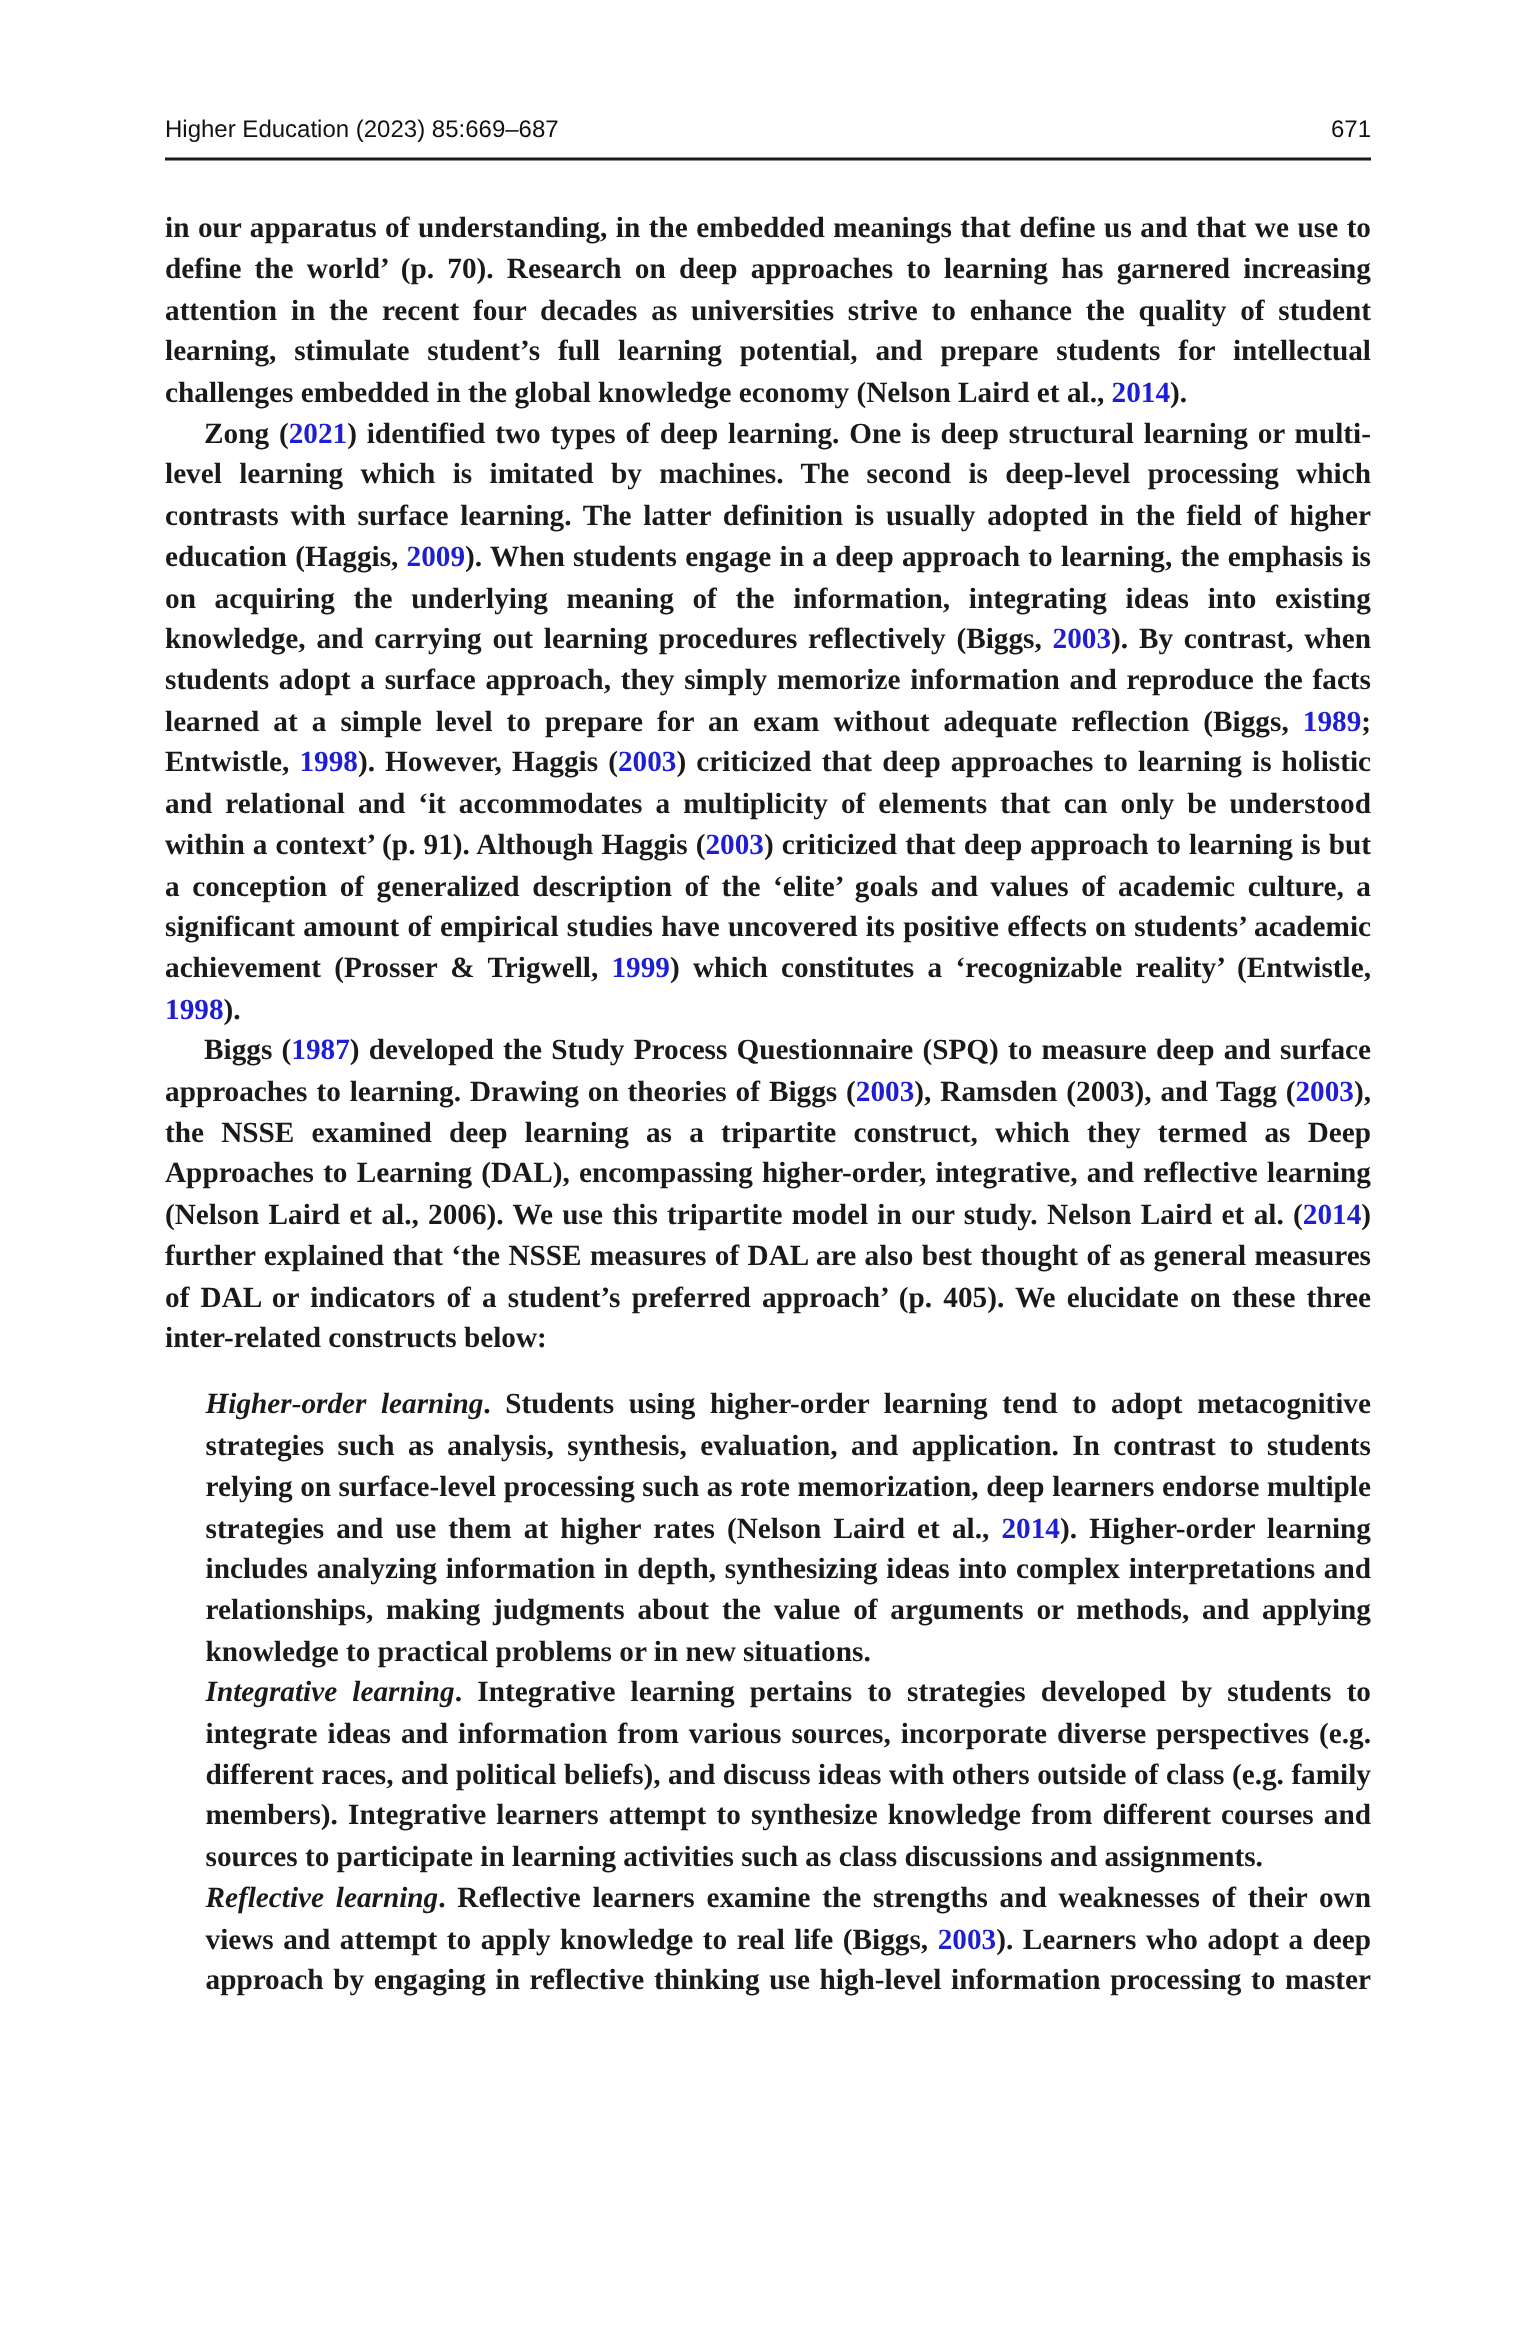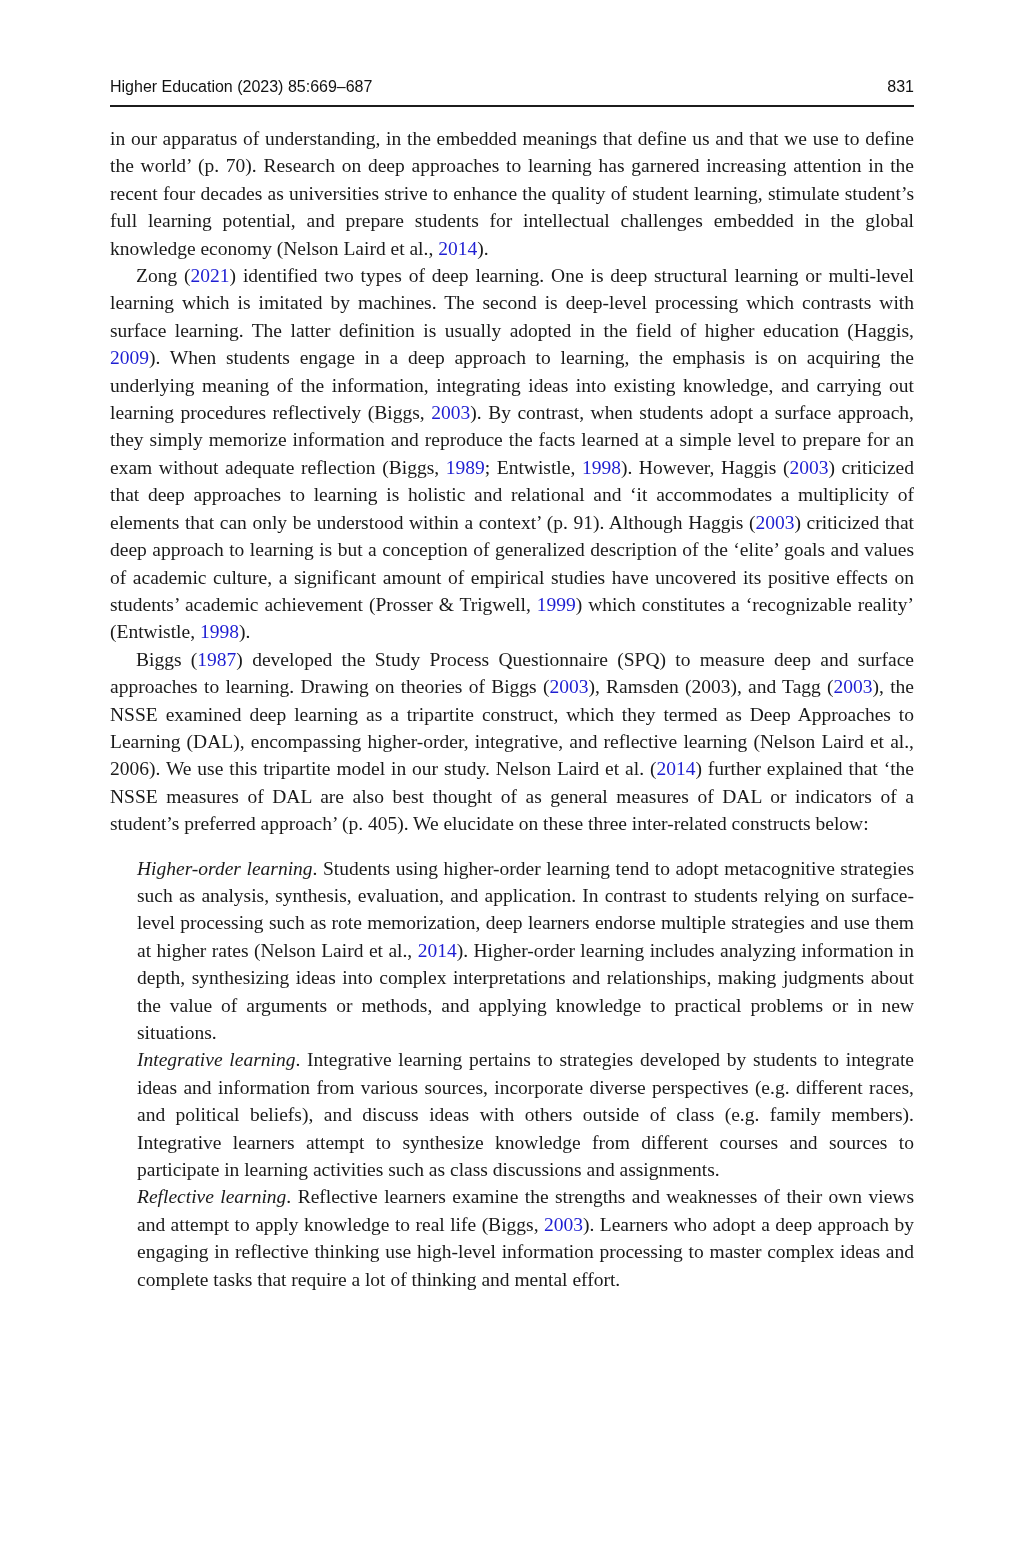--- a/index.html
+++ b/index.html
@@ -23,24 +23,25 @@
     font-size: 16px;
     color: #111111;
   }
   .head-rule {
     margin-top: 9px;
     border: none;
     border-bottom: 2px solid #1c1c1c;
     width: 100%;
   }
   .body-text {
-    margin-top: 18px;
+    margin-top: 32px;
     font-size: 19.5px;
     line-height: 27.4px;
     text-align: justify;
+    font-weight: bold;
   }
   p.para { margin: 0; padding: 0; }
   p.indent { text-indent: 26px; }
   .defs {
     margin-top: 17px;
     padding-left: 27px;
   }
   .it { font-style: italic; }
   a.ref-link {
     color: var(--link);
@@ -70,21 +71,21 @@
     letter-spacing: 0.2px;
   }
 </style>
 </head>
 <body>
 
 <div class="page">
 
   <header class="running-head">
     <span>Higher Education (2023) 85:669–687</span>
-    <span>831</span>
+    <span>671</span>
   </header>
 
   <hr class="head-rule">
 
   <main class="body-text">
     <p class="para"><span>in our apparatus of understanding, in the embedded meanings that define us and that we use to define the world’ (p. 70). Research on deep approaches to learning has garnered increasing attention in the recent four decades as universities strive to enhance the quality of student learning, stimulate student’s full learning potential, and prepare students for intellectual challenges embedded in the global knowledge economy (Nelson Laird et al., </span><a class="ref-link" href="#">2014</a><span>).</span></p>
     <p class="para indent"><span>Zong (</span><a class="ref-link" href="#">2021</a><span>) identified two types of deep learning. One is deep structural learning or multi-level learning which is imitated by machines. The second is deep-level processing which contrasts with surface learning. The latter definition is usually adopted in the field of higher education (Haggis, </span><a class="ref-link" href="#">2009</a><span>). When students engage in a deep approach to learning, the emphasis is on acquiring the underlying meaning of the information, integrating ideas into existing knowledge, and carrying out learning procedures reflectively (Biggs, </span><a class="ref-link" href="#">2003</a><span>). By contrast, when students adopt a surface approach, they simply memorize information and reproduce the facts learned at a simple level to prepare for an exam without adequate reflection (Biggs, </span><a class="ref-link" href="#">1989</a><span>; Entwistle, </span><a class="ref-link" href="#">1998</a><span>). However, Haggis (</span><a class="ref-link" href="#">2003</a><span>) criticized that deep approaches to learning is holistic and relational and ‘it accommodates a multiplicity of elements that can only be understood within a context’ (p. 91). Although Haggis (</span><a class="ref-link" href="#">2003</a><span>) criticized that deep approach to learning is but a conception of generalized description of the ‘elite’ goals and values of academic culture, a significant amount of empirical studies have uncovered its positive effects on students’ academic achievement (Prosser &amp; Trigwell, </span><a class="ref-link" href="#">1999</a><span>) which constitutes a ‘recognizable reality’ (Entwistle, </span><a class="ref-link" href="#">1998</a><span>).</span></p>
     <p class="para indent"><span>Biggs (</span><a class="ref-link" href="#">1987</a><span>) developed the Study Process Questionnaire (SPQ) to measure deep and surface approaches to learning. Drawing on theories of Biggs (</span><a class="ref-link" href="#">2003</a><span>), Ramsden (2003), and Tagg (</span><a class="ref-link" href="#">2003</a><span>), the NSSE examined deep learning as a tripartite construct, which they termed as Deep Approaches to Learning (DAL), encompassing higher-order, integrative, and reflective learning (Nelson Laird et al., 2006). We use this tripartite model in our study. Nelson Laird et al. (</span><a class="ref-link" href="#">2014</a><span>) further explained that ‘the NSSE measures of DAL are also best thought of as general measures of DAL or indicators of a student’s preferred approach’ (p. 405). We elucidate on these three inter-related constructs below:</span></p>
 
     <section class="defs">

